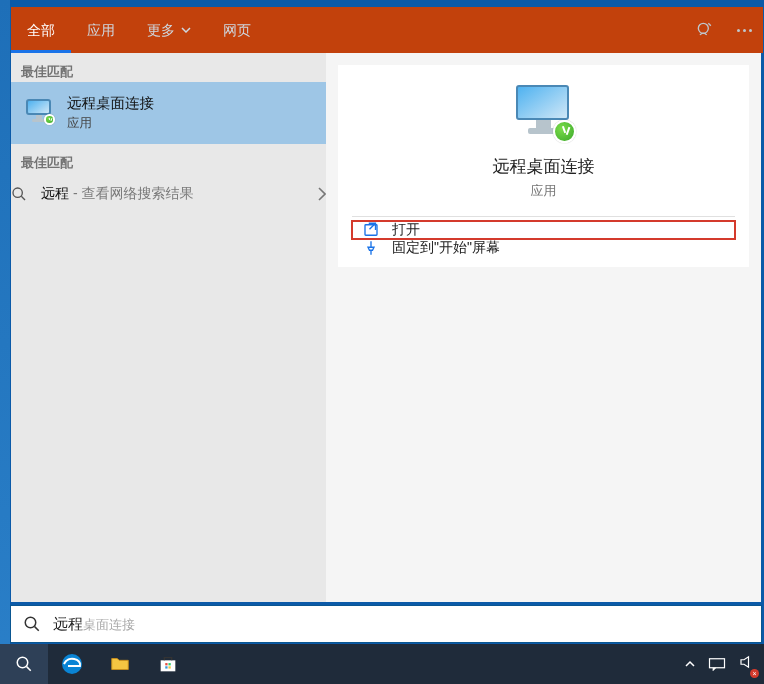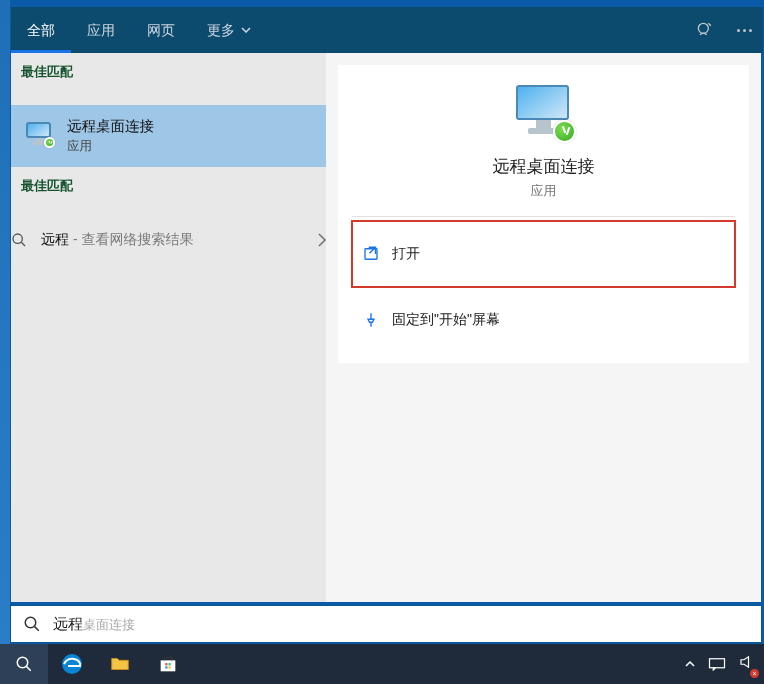--- a/index.html
+++ b/index.html
@@ -1,49 +1,49 @@
 <!DOCTYPE html>
 <html><head>
 <meta charset="utf-8">
 <style>
   * { margin: 0; padding: 0; box-sizing: border-box; font-family: "Microsoft YaHei", "Segoe UI", sans-serif; }
   html, body { width: 764px; height: 684px; overflow: hidden; background: #0b5aa8; }
   .desktop-strip { position: absolute; left: 0; top: 0; width: 10px; height: 684px; background: linear-gradient(180deg, #1e6fb8, #2a7fc8); }
-  .top-tabs { position: absolute; left: 11px; top: 7px; height: 46px; width: 752px; display: flex; align-items: center; background: #0c4a6e; color: #cfd8e0; font-size: 14px; }
+  .top-tabs { position: absolute; left: 11px; top: 7px; height: 46px; width: 752px; display: flex; align-items: center; background: #c2410c; color: #cfd8e0; font-size: 14px; }
   .tab { padding: 0 16px; height: 46px; line-height: 46px; cursor: pointer; }
   .tab.active { color: #fff; border-bottom: 3px solid #1a73e8; }
   .tab-more { display: flex; align-items: center; gap: 6px; }
   .top-icons { position: absolute; right: 12px; top: 7px; height: 46px; display: flex; align-items: center; gap: 22px; }
   .top-icons svg { stroke: #bfc6cc; }
   .dots { display: flex; gap: 3px; }
   .dots span { width: 3px; height: 3px; border-radius: 50%; background: #bfc6cc; }
 
   .body-area { position: absolute; left: 11px; top: 53px; width: 750px; height: 549px; display: flex; background: #e8e8e8; }
   .left-col { width: 315px; background: #e8e8e8; display: flex; flex-direction: column; }
   .right-col { flex: 1; background: #f5f5f5; padding: 12px; }
 
-  .section-header { font-size: 13px; font-weight: 600; color: #14532d; padding: 10px 10px 24px; }
+  .section-header { font-size: 13px; font-weight: 600; color: #737373; padding: 10px 10px 1px; }
   .match-item { display: flex; align-items: center; gap: 14px; padding: 12px 14px; background: #9ec6e6; }
   .match-icon { width: 28px; height: 28px; position: relative; }
   .match-text .title { font-size: 14.5px; color: #111; }
   .match-text .sub { font-size: 12.5px; color: #444; margin-top: 2px; }
 
   .web-item { display: flex; align-items: center; padding: 12px 0; gap: 14px; font-size: 14px; color: #333; }
   .web-item .kw { color: #111; }
   .web-item .hint { color: #7a7a7a; }
   .web-chevron { margin-left: auto; }
 
   .settings-row { padding: 12px 14px; font-size: 14px; color: #222; display:flex; align-items:center; }
 
   .detail-card { background: #fff; border-radius: 0; padding: 16px 14px 10px; }
   .detail-icon { width: 60px; height: 60px; margin: 4px auto 10px; position: relative; }
   .detail-title { text-align: center; font-size: 17px; color: #222; margin-top: 6px; }
   .detail-sub { text-align: center; font-size: 13px; color: #777; margin-top: 4px; margin-bottom: 16px; }
   .divider { height: 1px; background: #e0e0e0; margin: 10px 0 4px; }
-  .action { display: flex; align-items: center; gap: 12px; padding: 24px 10px; font-size: 14px; color: #222; }
+  .action { display: flex; align-items: center; gap: 12px; padding: 0 10px; font-size: 14px; color: #222; }
   .action svg { width: 18px; height: 18px; }
   .action.highlight { outline: 2px solid #d43a2c; outline-offset: -1px; }
 
   .search-bar { position: absolute; left: 10px; top: 605px; width: 752px; height: 38px; background: #fff; border: 1px solid #0a5691; display: flex; align-items: center; padding: 0 12px; gap: 12px; }
   .search-typed { color: #222; font-size: 15px; }
   .search-ghost { color: #a9a9a9; font-size: 13px; }
 
   .taskbar { position: absolute; left: 0; bottom: 0; width: 764px; height: 40px; background: #1f2b3a; display: flex; align-items: center; }
   .tb-btn { width: 48px; height: 40px; display: flex; align-items: center; justify-content: center; }
   .tb-btn.search-active { background: #2e4057; }
@@ -60,27 +60,27 @@
   .monitor .badge::after { right:22%; top:28%; width:12%; height:44%; transform: rotate(20deg); }
 </style>
 </head>
 <body>
 
 <div class="desktop-strip"></div>
 
 <div class="top-tabs">
   <div class="tab active">全部</div>
   <div class="tab">应用</div>
-  <div class="tab">网页</div>
   <div class="tab tab-more">
     <span>更多</span>
     <svg width="10" height="6" viewBox="0 0 10 6">
         <path d="M1 1l4 4 4-4" fill="none" stroke="#cfd8e0" stroke-width="1.5"></path>
       </svg>
   </div>
+  <div class="tab">网页</div>
 </div>
 <div class="top-icons">
   <svg width="20" height="20" viewBox="0 0 24 24" fill="none" stroke-width="1.6">
       <circle cx="10" cy="10" r="6"></circle>
       <path d="M6 18c2-3 6-3 8 0"></path>
       <path d="M16 4l3 3"></path>
     </svg>
   <div class="dots">
       <span></span>
       <span></span>

